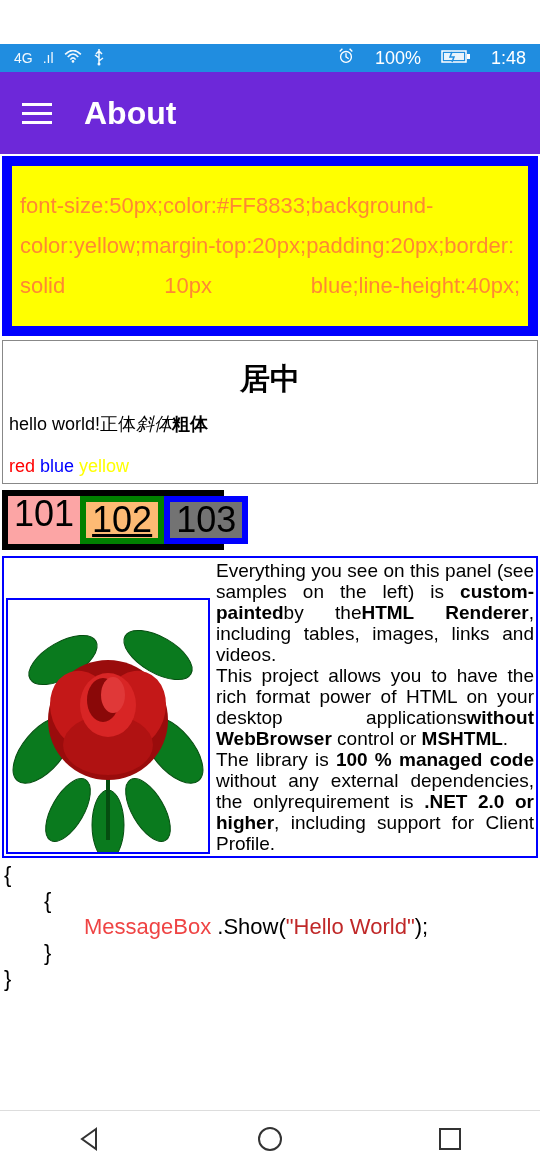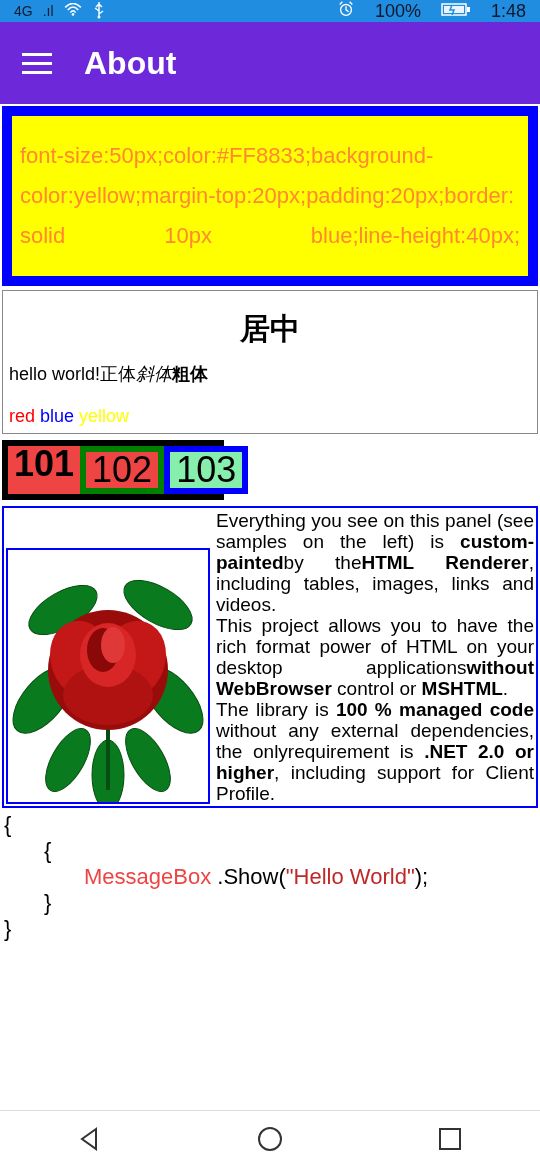--- a/index.html
+++ b/index.html
@@ -1,39 +1,39 @@
 <!DOCTYPE html>
 <html><head>
 <meta charset="utf-8">
 <style>
   * { box-sizing: border-box; margin: 0; padding: 0; }
   body { width: 540px; height: 1170px; background: #fff; font-family: Arial, sans-serif; overflow: hidden; position: relative; }
-  .statusbar { height: 22px; background: #208de0; color: #0f172a; display: flex; align-items: center; justify-content: space-between; padding: 0 14px; font-size: 18px; }
+  .statusbar { height: 28px; background: #208de0; color: #ffffff; display: flex; align-items: center; justify-content: space-between; padding: 0 14px; font-size: 18px; margin-top: 44px; }
   .statusbar-left { display: flex; align-items: center; gap: 10px; opacity: 0.95; font-size: 14px; }
   .statusbar-right { display: flex; align-items: center; gap: 20px; }
   .appbar { height: 82px; background: #6d28d9; color: #fff; display: flex; align-items: center; padding: 0 22px; gap: 32px; }
   .hamburger { display: flex; flex-direction: column; gap: 6px; }
   .hamburger span { width: 30px; height: 3px; background: #fff; }
   .app-title { font-size: 32px; font-weight: bold; }
   .content { padding: 0 2px; }
   .yellowbox { background: yellow; border: 10px solid blue; margin-top: 2px; padding: 20px 8px; font-size: 22px; color: #FF8833; line-height: 40px; text-align: justify; text-align-last: justify; }
   .graybox { border: 1px solid #888; padding: 6px; margin-top: 4px; }
   .center-h { font-size: 30px; font-weight: bold; text-align: center; margin: 12px 0; }
   .hello-line { font-size: 18px; }
   .hello-line .italic { font-style: italic; }
   .hello-line .bold { font-weight: bold; }
   .color-line { font-size: 18px; margin-top: 20px; }
   .color-line .red { color: red; }
   .color-line .blue { color: blue; }
   .color-line .yellow { color: yellow; }
   .numberstrip { display: flex; border: 6px solid black; width: 222px; margin-top: 6px; }
   .numberstrip div { font-size: 36px; line-height: 36px; padding: 0 6px; }
-  .n1 { background: #ef4444; color: #000; font-weight: bold; }
-  .n2 { background: #ef4444; color: #000; border: 6px solid green; }
-  .n3 { background: #86efac; color: #000; border: 6px solid blue; }
+  .n1 { background: #fca5a5; color: #000; }
+  .n2 { background: #fdba74; color: #000; border: 6px solid green; text-decoration: underline; }
+  .n3 { background: #737373; color: #000; border: 6px solid blue; }
   .panelrow { display: flex; border: 2px solid blue; margin-top: 6px; align-items: flex-end; }
   .imgbox { width: 204px; height: 256px; border: 2px solid blue; margin: 2px; position: relative; background: #fff; overflow: hidden; }
   .textcol { flex: 1; font-size: 19px; line-height: 21px; text-align: justify; padding: 2px 2px 2px 4px; }
   .textcol b { font-weight: bold; }
   .codeblock { font-family: 'Segoe UI', Arial, sans-serif; font-size: 22px; line-height: 26px; padding: 2px; margin-top: 2px; }
   .kw { color: #1a5fd6; }
   .cls { color: #ef4444; }
   .str { color: #c02828; }
   .indent1 { padding-left: 40px; }
   .indent2 { padding-left: 80px; }

